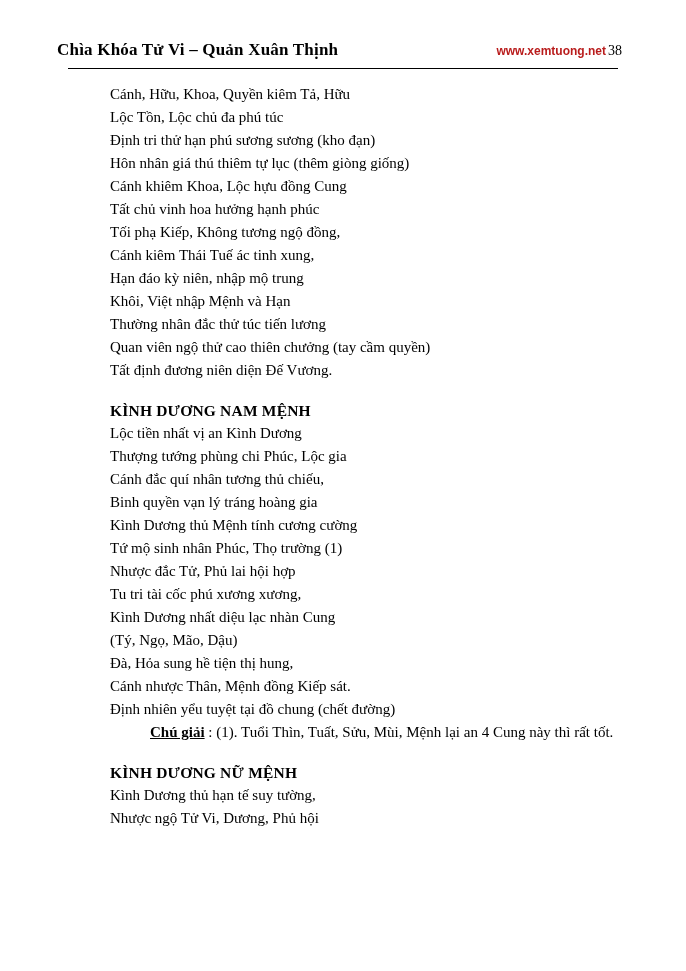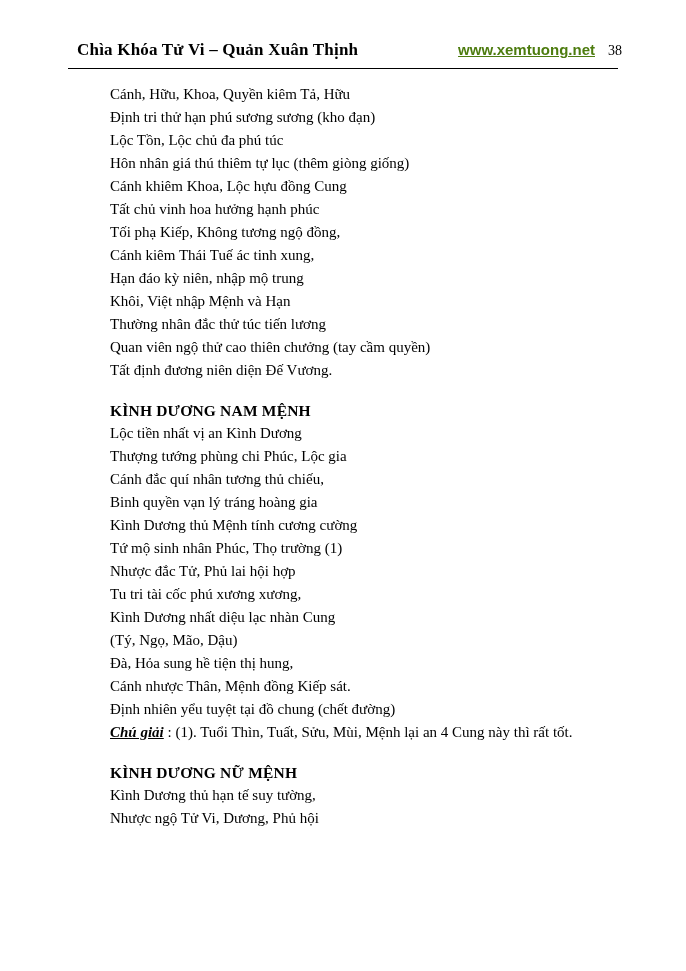--- a/index.html
+++ b/index.html
@@ -22,34 +22,32 @@
   .header {
     display: flex;
     align-items: baseline;
     margin: 40px 64px 0 57px;
   }
   .header-title {
     font-weight: bold;
     font-size: 17px;
     letter-spacing: 0.2px;
     white-space: nowrap;
-    margin-left: 20px;
   }
   .header-link {
     margin-left: auto;
     font-family: "Liberation Sans", sans-serif;
     font-weight: bold;
-    font-size: 15px;
-    color: #4d7c0f;
-    text-decoration: underline;
+    font-size: 12px;
+    color: #b91c1c;
     white-space: nowrap;
     cursor: pointer;
   }
   .page-number {
-    margin-left: 13px;
+    margin-left: 2px;
     font-size: 14px;
   }
   .header-rule {
     border: none;
     border-top: 1.6px solid #000000;
     margin: 8px 68px 0 68px;
   }
   .page-body {
     margin: 14px 40px 0 110px;
     font-size: 15px;
@@ -61,42 +59,42 @@
   }
   .section-heading {
     margin: 17px 0 0 0;
     font-size: 15.5px;
     font-weight: bold;
     line-height: 23px;
     letter-spacing: 0.2px;
   }
   .note-label {
     font-weight: bold;
-    font-style: italic;
     text-decoration: underline;
+    margin-left: 40px;
   }
 </style>
 </head>
 <body>
 
 <div class="page">
 
   <div class="header">
     <span class="header-title">Chìa Khóa Tử Vi – Quản Xuân Thịnh</span>
     <span class="header-link">www.xemtuong.net</span>
     <span class="page-number">38</span>
   </div>
 
   <hr class="header-rule">
 
   <main class="page-body">
       <section>
         <p class="poem-line">Cánh, Hữu, Khoa, Quyền kiêm Tả, Hữu</p>
+        <p class="poem-line">Lộc Tồn, Lộc chủ đa phú túc</p>
         <p class="poem-line">Định tri thử hạn phú sương sương (kho đạn)</p>
-        <p class="poem-line">Lộc Tồn, Lộc chủ đa phú túc</p>
         <p class="poem-line">Hôn nhân giá thú thiêm tự lục (thêm giòng giống)</p>
         <p class="poem-line">Cánh khiêm Khoa, Lộc hựu đồng Cung</p>
         <p class="poem-line">Tất chủ vinh hoa hưởng hạnh phúc</p>
         <p class="poem-line">Tối phạ Kiếp, Không tương ngộ đồng,</p>
         <p class="poem-line">Cánh kiêm Thái Tuế ác tinh xung,</p>
         <p class="poem-line">Hạn đáo kỳ niên, nhập mộ trung</p>
         <p class="poem-line">Khôi, Việt nhập Mệnh và Hạn</p>
         <p class="poem-line">Thường nhân đắc thử túc tiến lương</p>
         <p class="poem-line">Quan viên ngộ thử cao thiên chưởng (tay cầm quyền)</p>
         <p class="poem-line">Tất định đương niên diện Đế Vương.</p>

